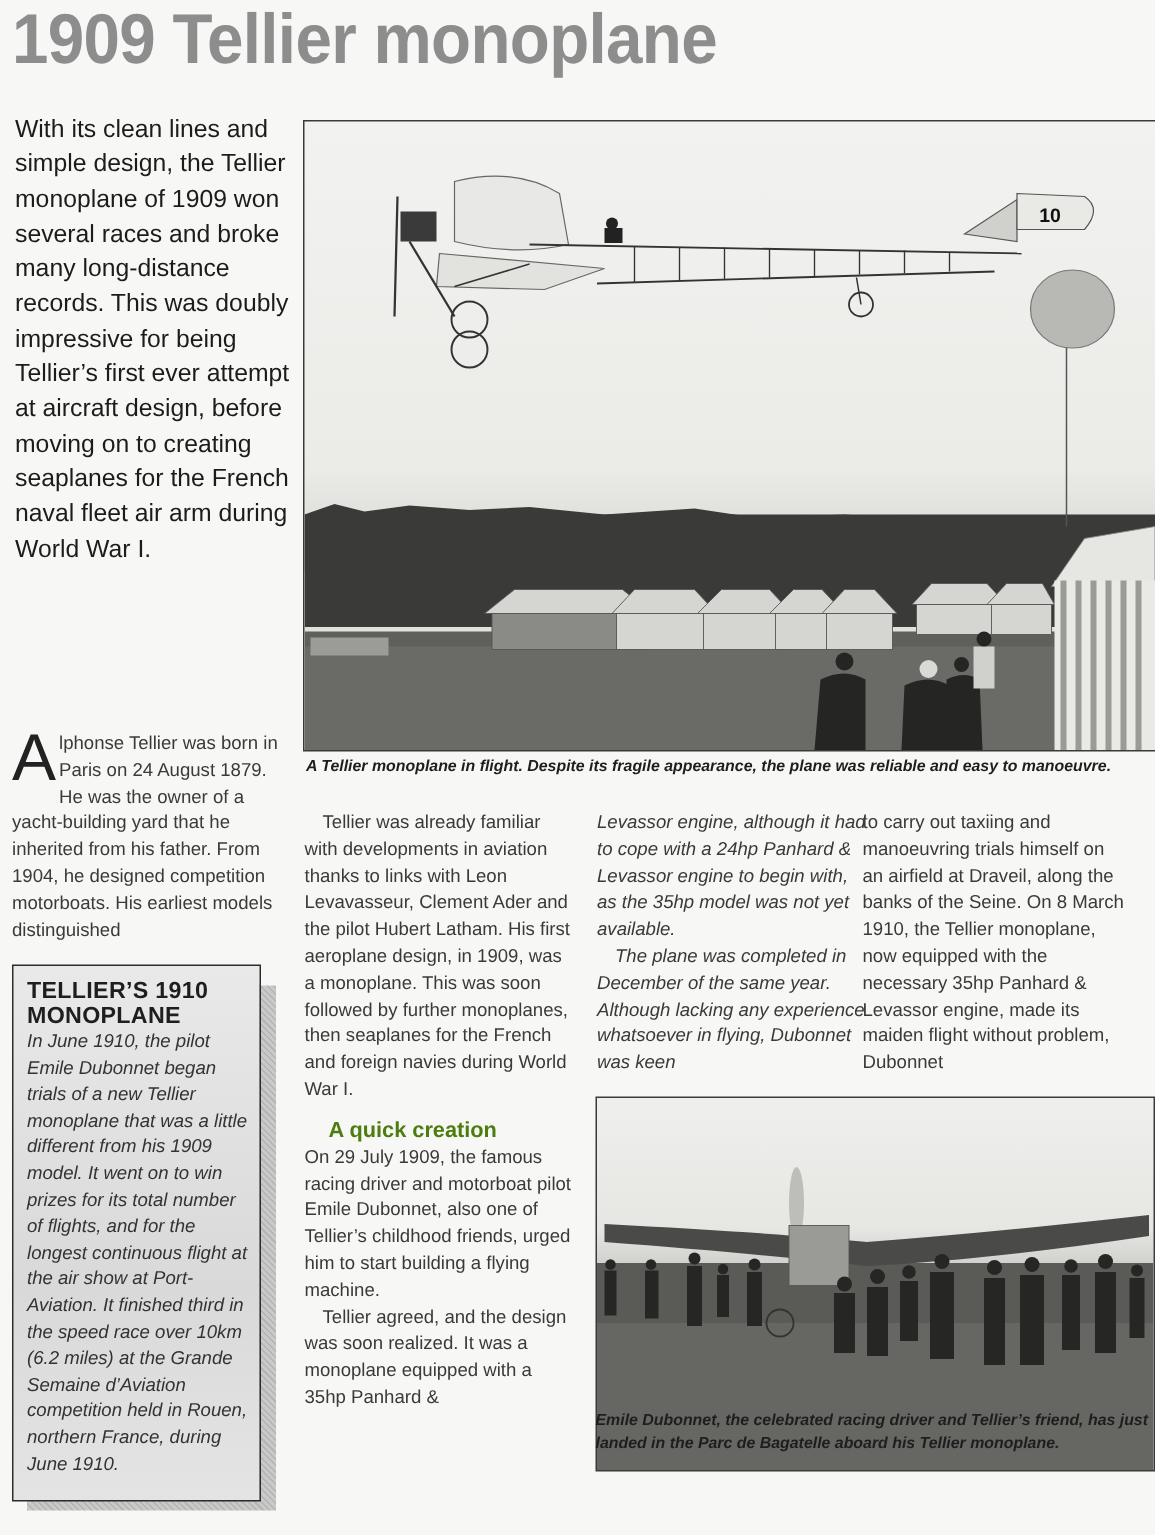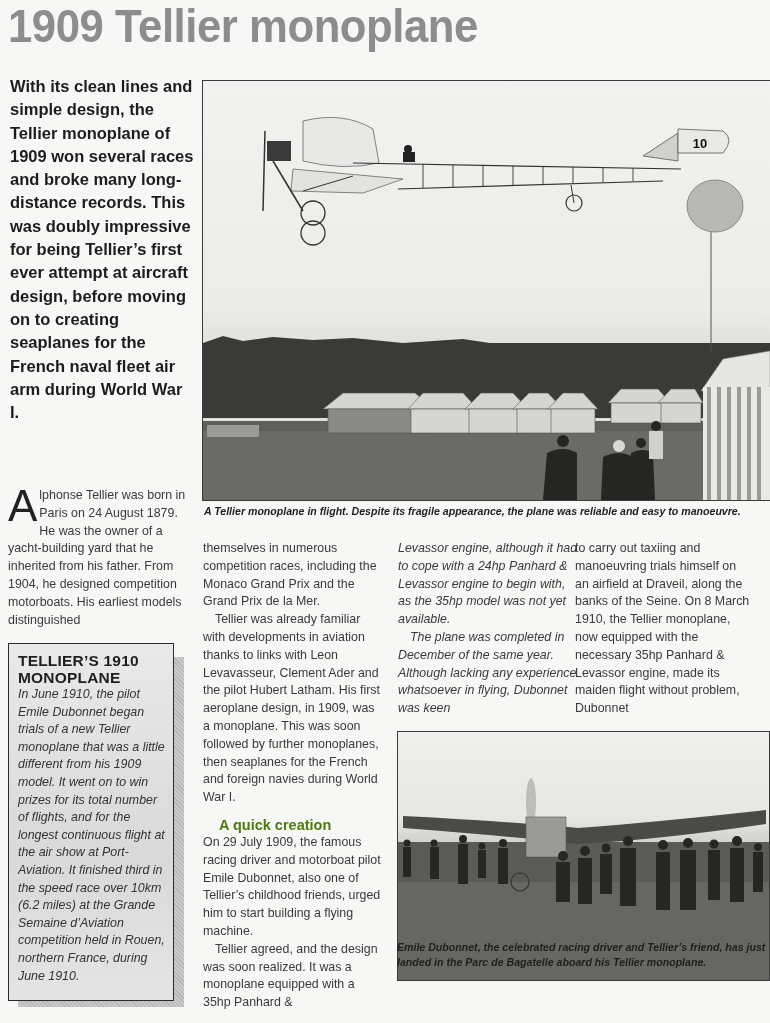--- a/index.html
+++ b/index.html
@@ -11,21 +11,21 @@
   }
   .title {
     position: absolute; left: 8px; top: -4px;
     font-family: "Liberation Sans", sans-serif;
     font-weight: bold; font-size: 47px; letter-spacing: -0.5px;
     color: #8d8d8d; margin: 0; line-height: 60px;
     transform: scaleX(0.93); transform-origin: left top;
   }
   .intro {
     position: absolute; left: 10px; top: 75px; width: 185px;
-    font-family: "Liberation Sans", sans-serif; font-weight: bold;
+    font-family: "Liberation Sans", sans-serif; font-weight: normal;
     font-size: 16.5px; line-height: 23.3px; color: #1c1c1c; margin: 0;
   }
   .body-text {
     font-family: "Liberation Sans", sans-serif;
     font-size: 12.4px; line-height: 17.8px; color: #3a3a3a; margin: 0;
   }
   .col1 { position: absolute; left: 8px; top: 487px; width: 182px; }
   .dropcap {
     float: left; font-size: 44px; line-height: 36px; font-weight: normal;
     color: #222; margin: 1px 2px 0 0;
@@ -182,21 +182,20 @@
   </p>
 </div>
 
 <div class="sidebar-shadow"></div>
 <div class="sidebar">
   <h2 class="sidebar-title">TELLIER’S 1910 MONOPLANE</h2>
   <p class="sidebar-body">In June 1910, the pilot Emile Dubonnet began trials of a new Tellier monoplane that was a little different from his 1909 model. It went on to win prizes for its total number of flights, and for the longest continuous flight at the air show at Port-Aviation. It finished third in the speed race over 10km (6.2 miles) at the Grande Semaine d’Aviation competition held in Rouen, northern France, during June 1910.</p>
 </div>
 
 <div class="col2">
-  <p class="body-text">themselves in numerous competition races, including the Monaco Grand Prix and the Grand Prix de la Mer.</p>
   <p class="body-text indent">Tellier was already familiar with developments in aviation thanks to links with Leon Levavasseur, Clement Ader and the pilot Hubert Latham. His first aeroplane design, in 1909, was a monoplane. This was soon followed by further monoplanes, then seaplanes for the French and foreign navies during World War I.</p>
   <h3 class="subhead">A quick creation</h3>
   <p class="body-text">On 29 July 1909, the famous racing driver and motorboat pilot Emile Dubonnet, also one of Tellier’s childhood friends, urged him to start building a flying machine.</p>
   <p class="body-text indent">Tellier agreed, and the design was soon realized. It was a monoplane equipped with a 35hp Panhard &amp;</p>
 </div>
 
 <div class="col3">
   <p class="body-text">Levassor engine, although it had to cope with a 24hp Panhard &amp; Levassor engine to begin with, as the 35hp model was not yet available.</p>
   <p class="body-text indent">The plane was completed in December of the same year. Although lacking any experience whatsoever in flying, Dubonnet was keen</p>
 </div>

